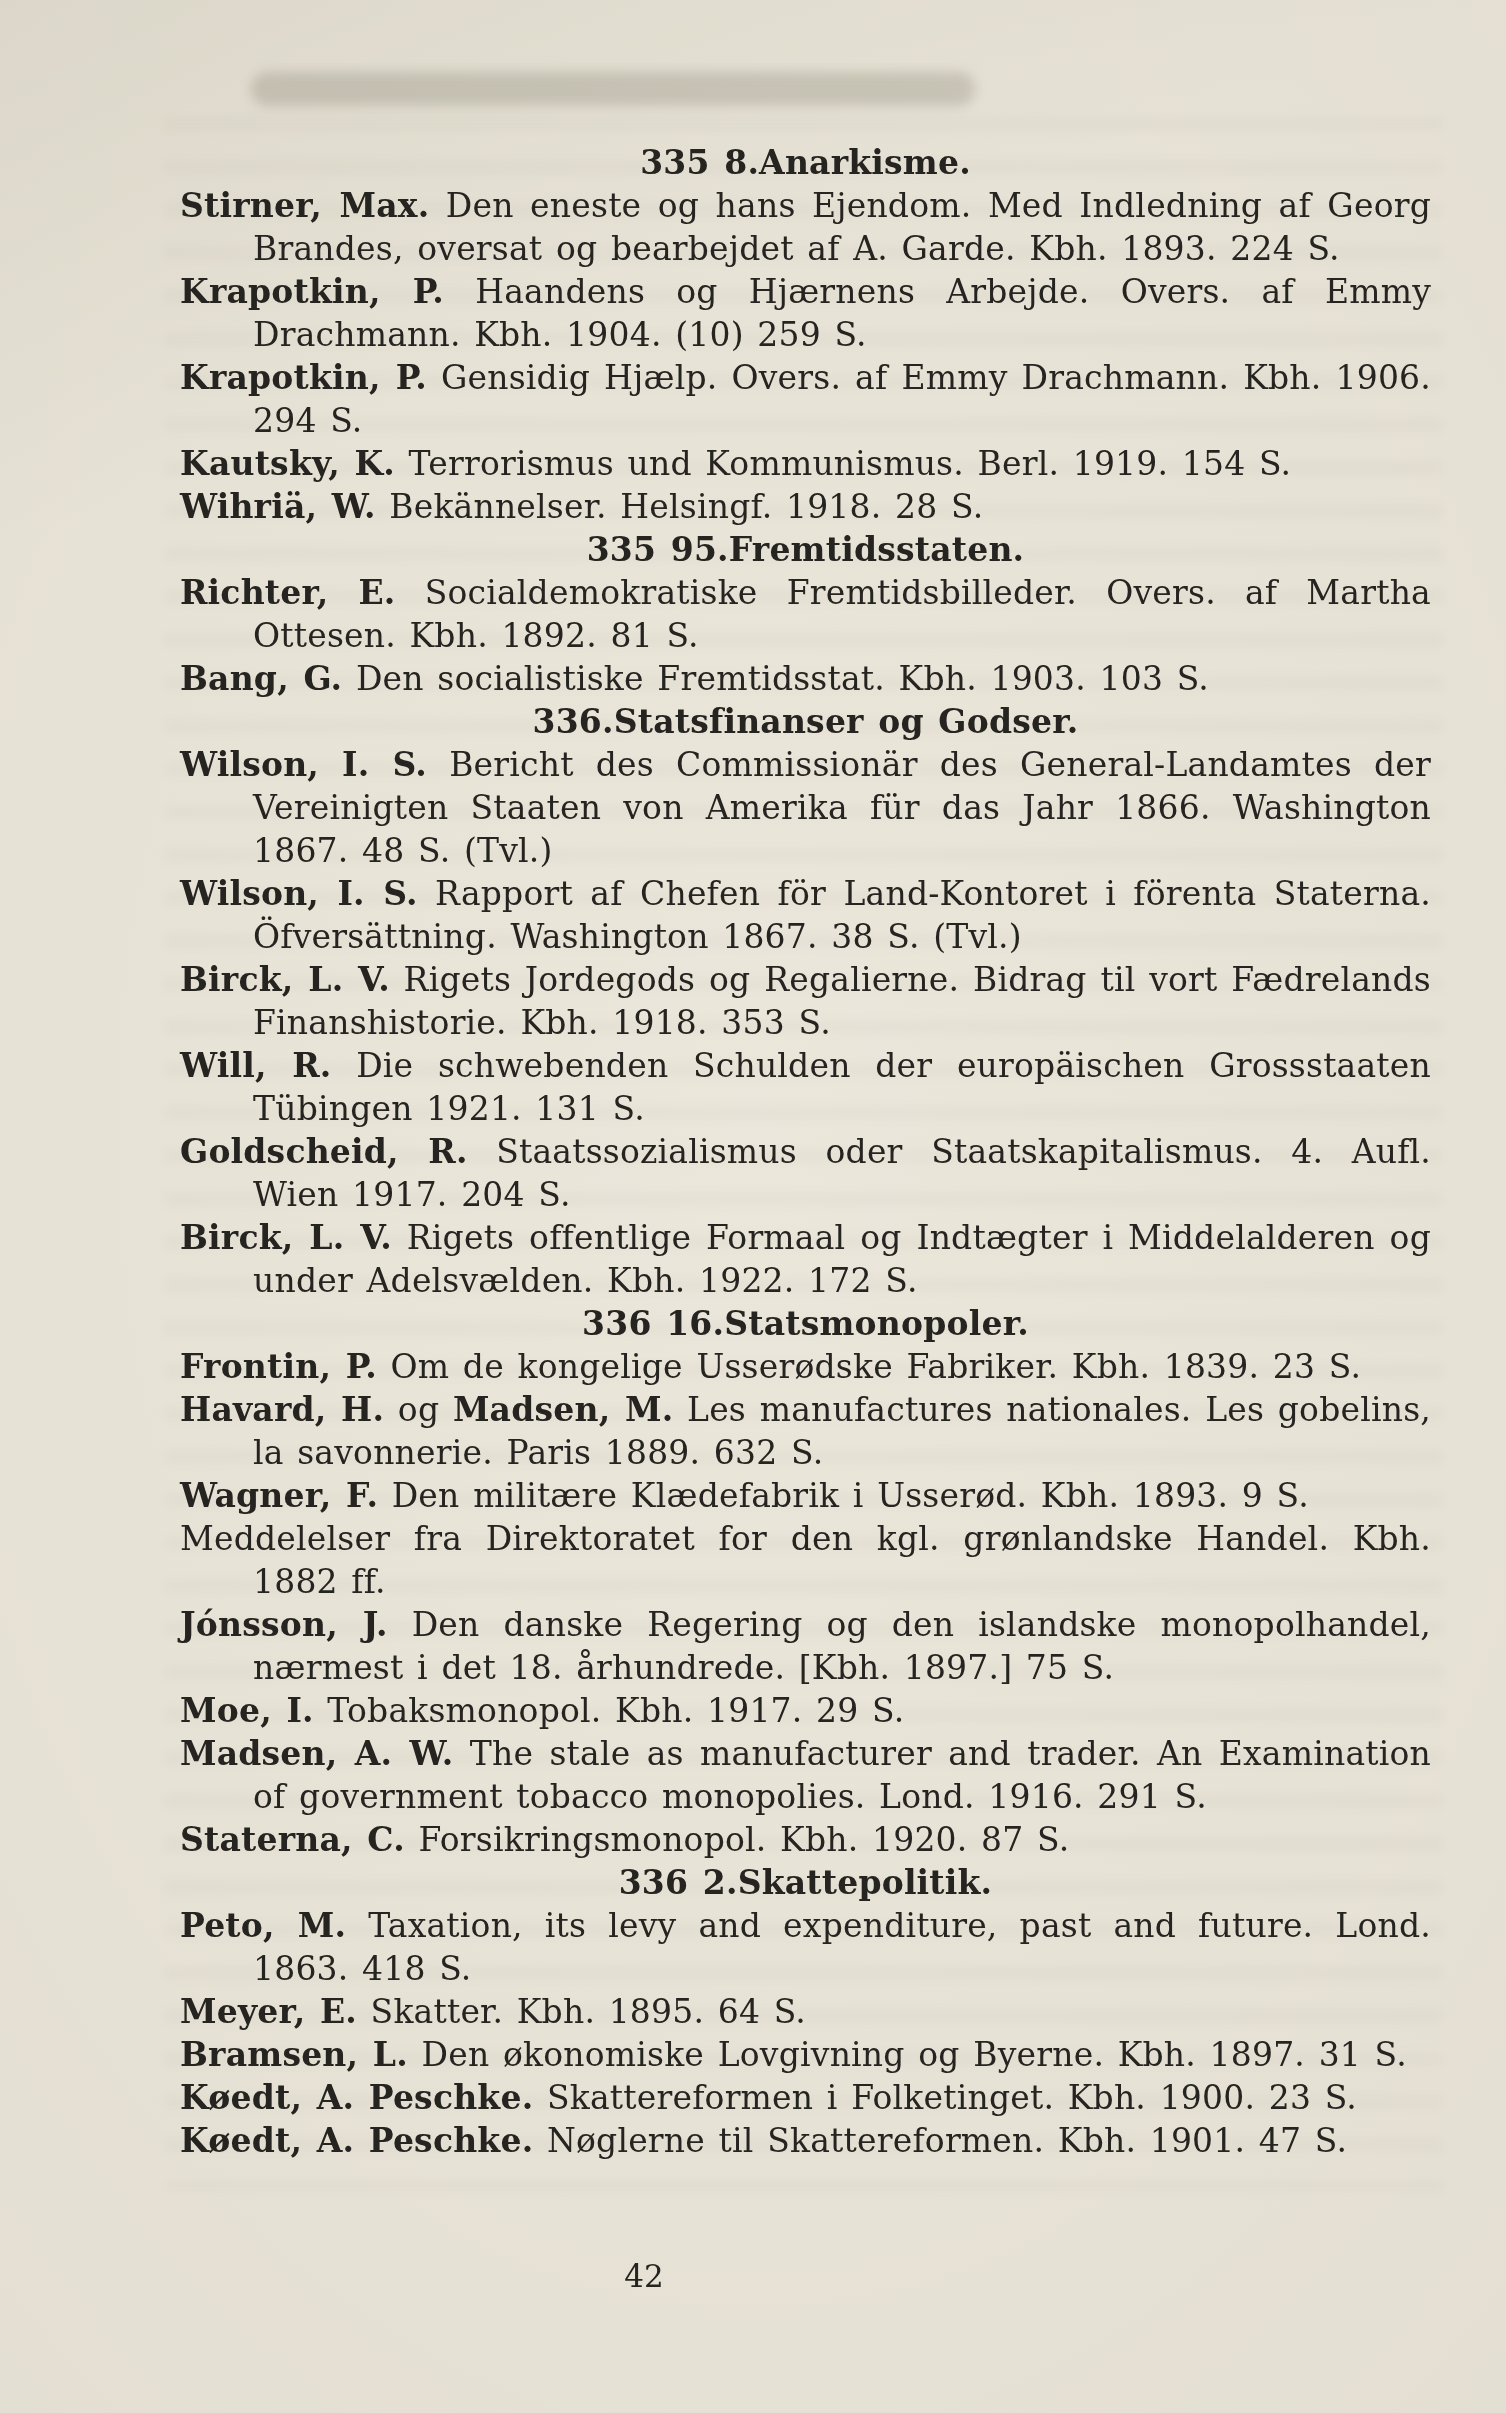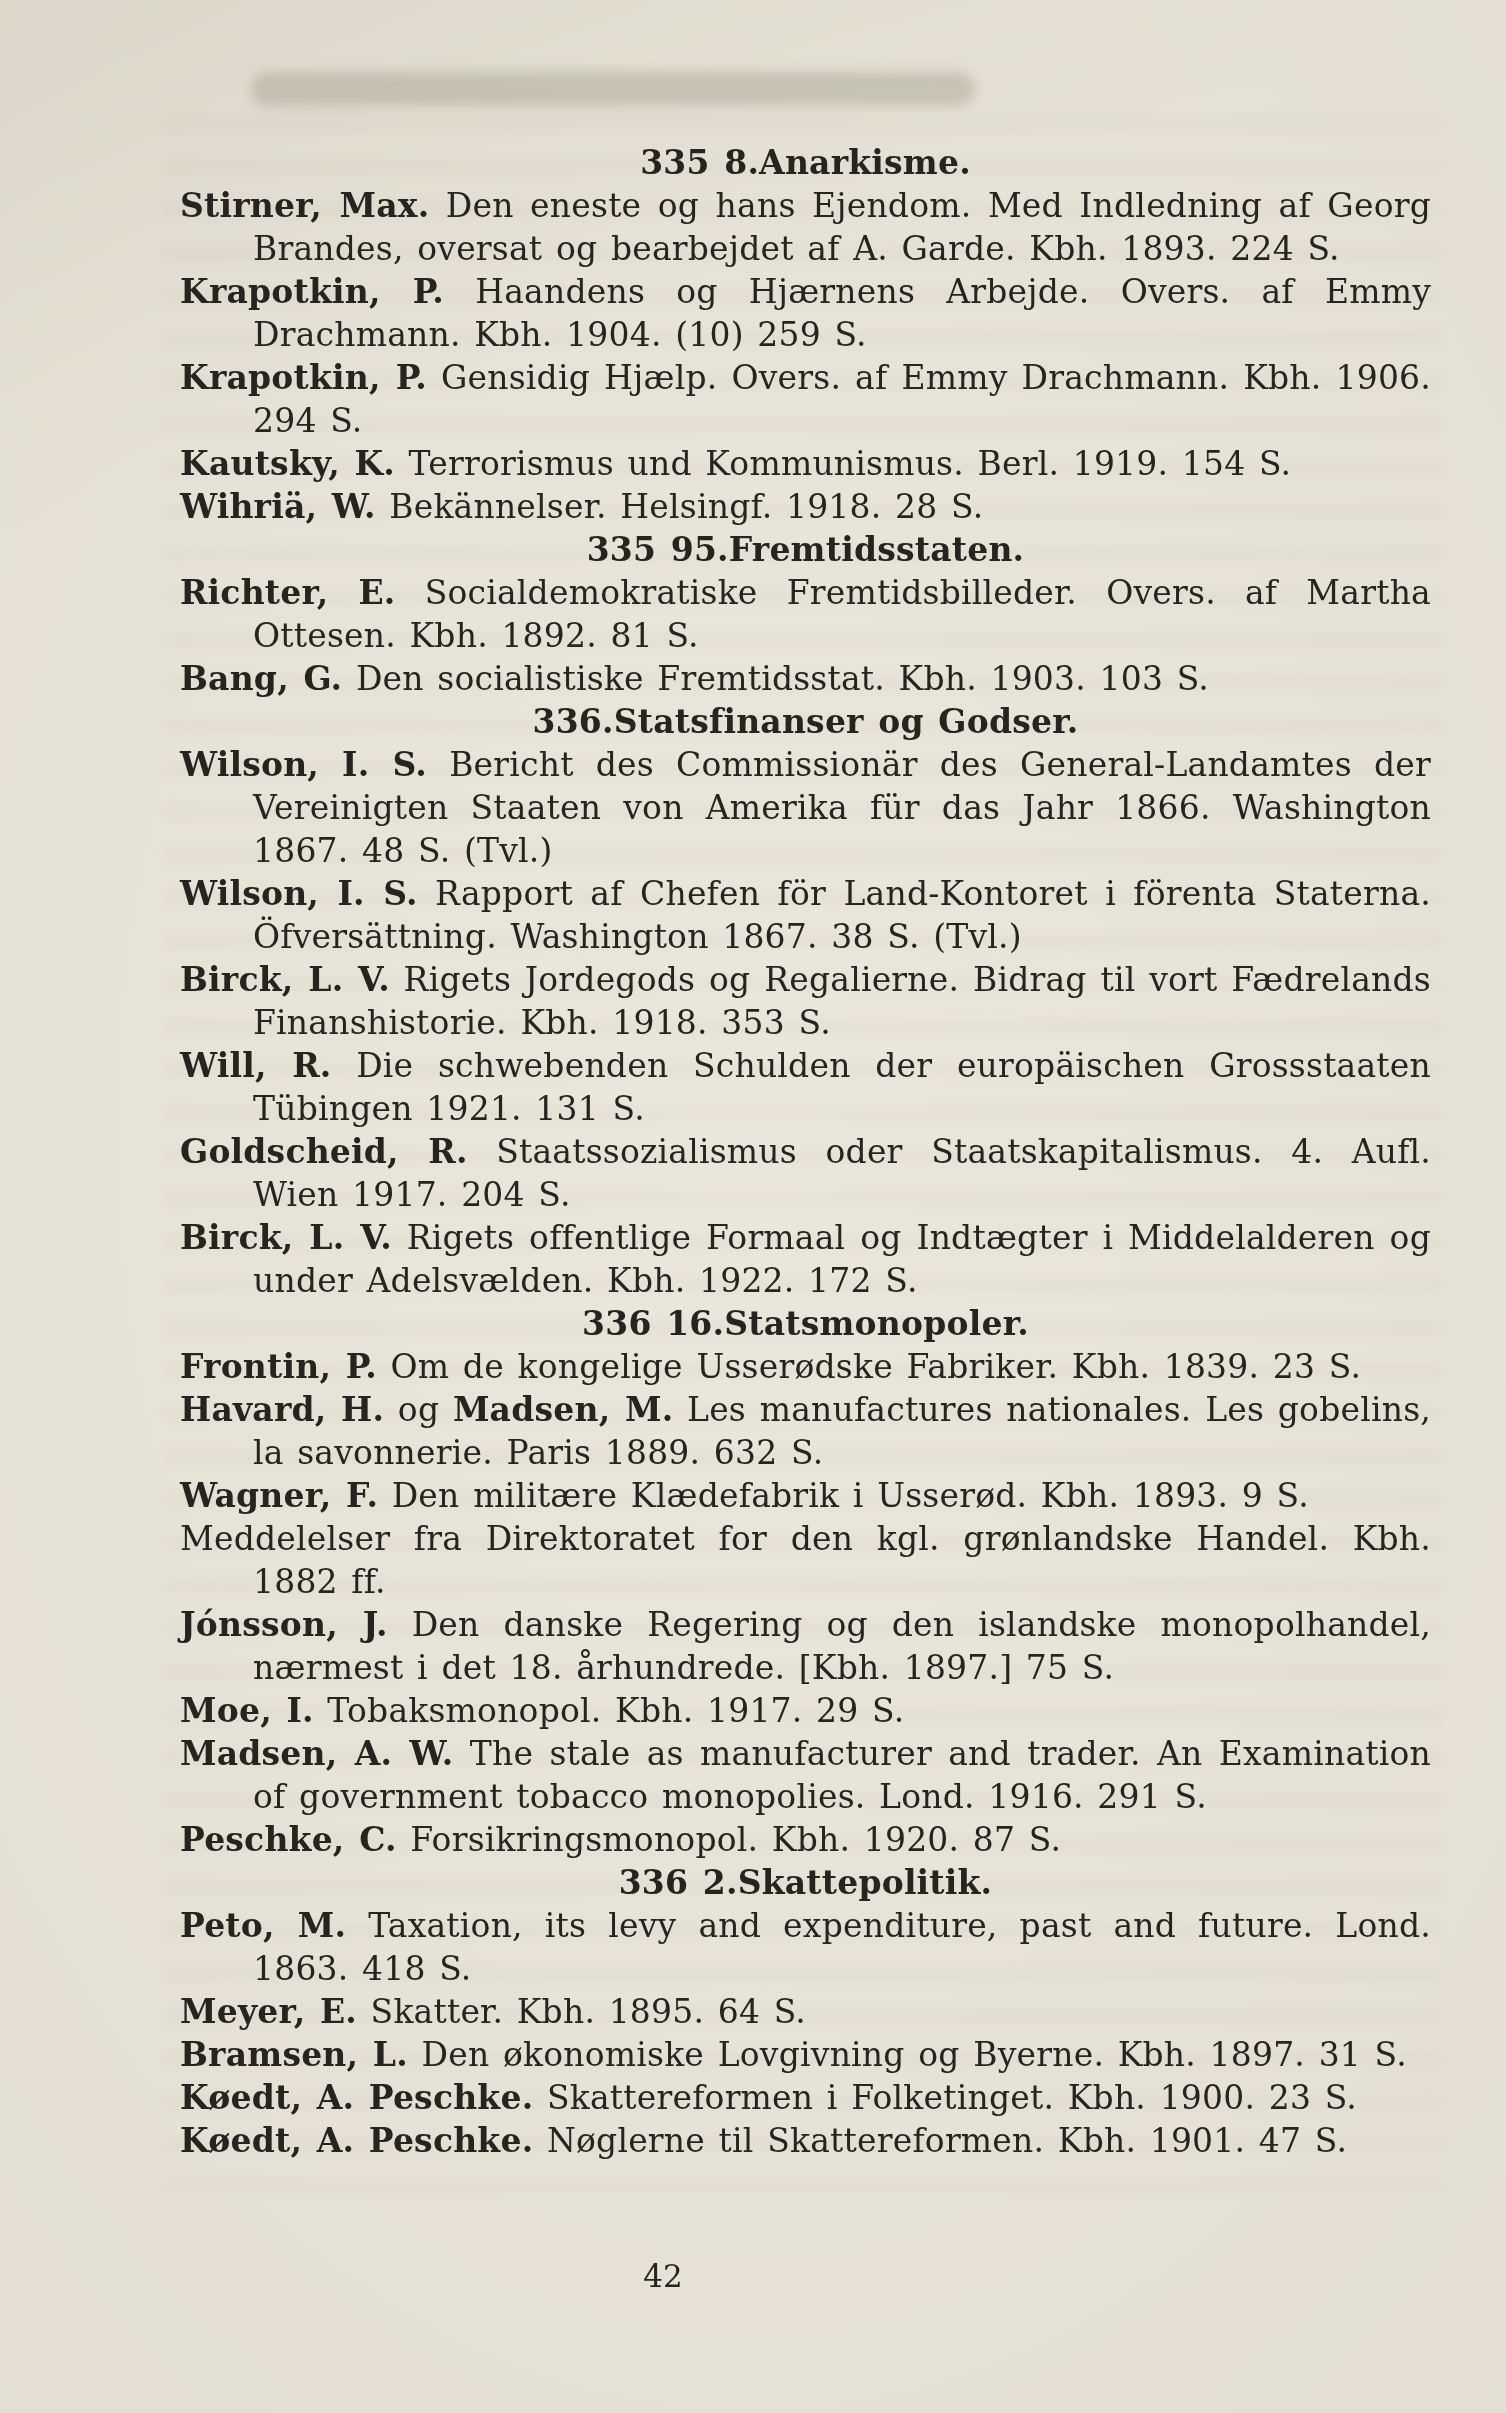--- a/index.html
+++ b/index.html
@@ -82,21 +82,20 @@
   .author { font-weight: bold; }
 
   .page-number {
     position: absolute;
     top: 2255px;
     left: 0;
     width: 1288px;
     text-align: center;
     font-size: 31px;
     line-height: 43px;
-    margin-left: 19px;
   }
 </style>
 </head>
 <body>
 
 <div class="paper">
   <div class="bleed-top"></div>
   <div class="bleed"></div>
 
   <main class="text-block" id="sections-root">
@@ -129,21 +128,21 @@
         <span class="sec-num">336 16.</span>
         <span class="sec-title">Statsmonopoler.</span>
       </div>
       <p class="entry"><span class="author">Frontin, P.</span><span class="body-text"> Om de kongelige Usserødske Fabriker. Kbh. 1839. 23 S.</span></p>
       <p class="entry"><span class="author">Havard, H.</span><span class="body-text"> og </span><span class="author">Madsen, M.</span><span class="body-text"> Les manufactures nationales. Les gobelins, la savonnerie. Paris 1889. 632 S.</span></p>
       <p class="entry"><span class="author">Wagner, F.</span><span class="body-text"> Den militære Klædefabrik i Usserød. Kbh. 1893. 9 S.</span></p>
       <p class="entry"><span class="body-text">Meddelelser fra Direktoratet for den kgl. grønlandske Handel. Kbh. 1882 ff.</span></p>
       <p class="entry"><span class="author">Jónsson, J.</span><span class="body-text"> Den danske Regering og den islandske monopolhandel, nærmest i det 18. århundrede. [Kbh. 1897.] 75 S.</span></p>
       <p class="entry"><span class="author">Moe, I.</span><span class="body-text"> Tobaksmonopol. Kbh. 1917. 29 S.</span></p>
       <p class="entry"><span class="author">Madsen, A. W.</span><span class="body-text"> The stale as manufacturer and trader. An Examination of government tobacco monopolies. Lond. 1916. 291 S.</span></p>
-      <p class="entry"><span class="author">Peschke, C.</span><span class="body-text"> Forsikringsmonopol. Kbh. 1920. 87 S.</span></p>
+      <p class="entry"><span class="author">Staterna, C.</span><span class="body-text"> Forsikringsmonopol. Kbh. 1920. 87 S.</span></p>
       <div class="section-heading">
         <span class="sec-num">336 2.</span>
         <span class="sec-title">Skattepolitik.</span>
       </div>
       <p class="entry"><span class="author">Peto, M.</span><span class="body-text"> Taxation, its levy and expenditure, past and future. Lond. 1863. 418 S.</span></p>
       <p class="entry"><span class="author">Meyer, E.</span><span class="body-text"> Skatter. Kbh. 1895. 64 S.</span></p>
       <p class="entry"><span class="author">Bramsen, L.</span><span class="body-text"> Den økonomiske Lovgivning og Byerne. Kbh. 1897. 31 S.</span></p>
       <p class="entry"><span class="author">Køedt, A. Peschke.</span><span class="body-text"> Skattereformen i Folketinget. Kbh. 1900. 23 S.</span></p>
       <p class="entry"><span class="author">Køedt, A. Peschke.</span><span class="body-text"> Nøglerne til Skattereformen. Kbh. 1901. 47 S.</span></p>
     </main>

